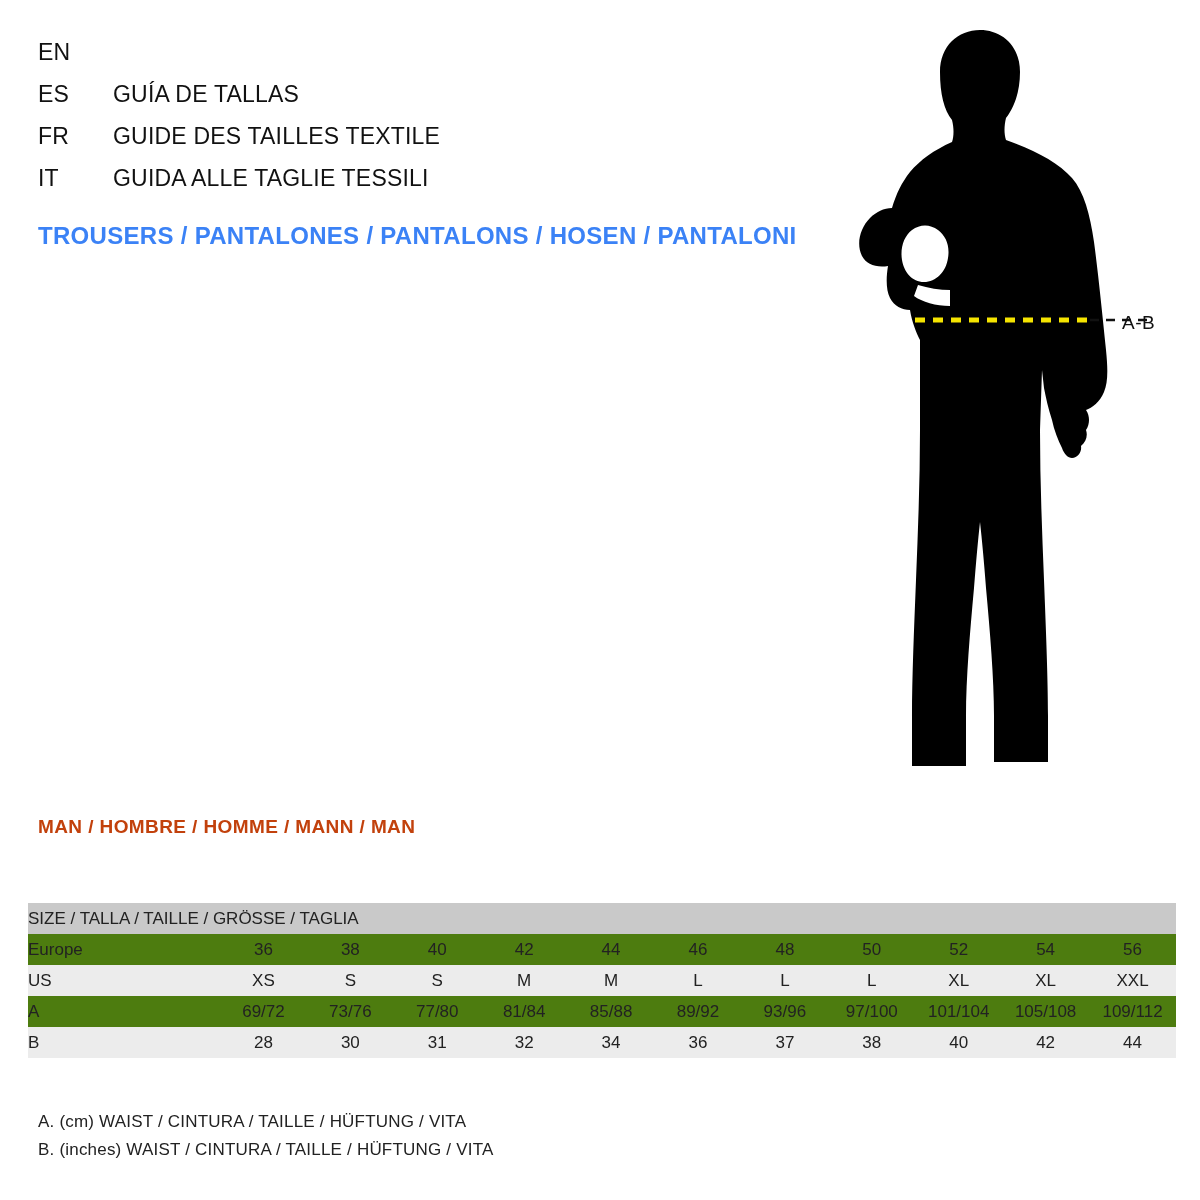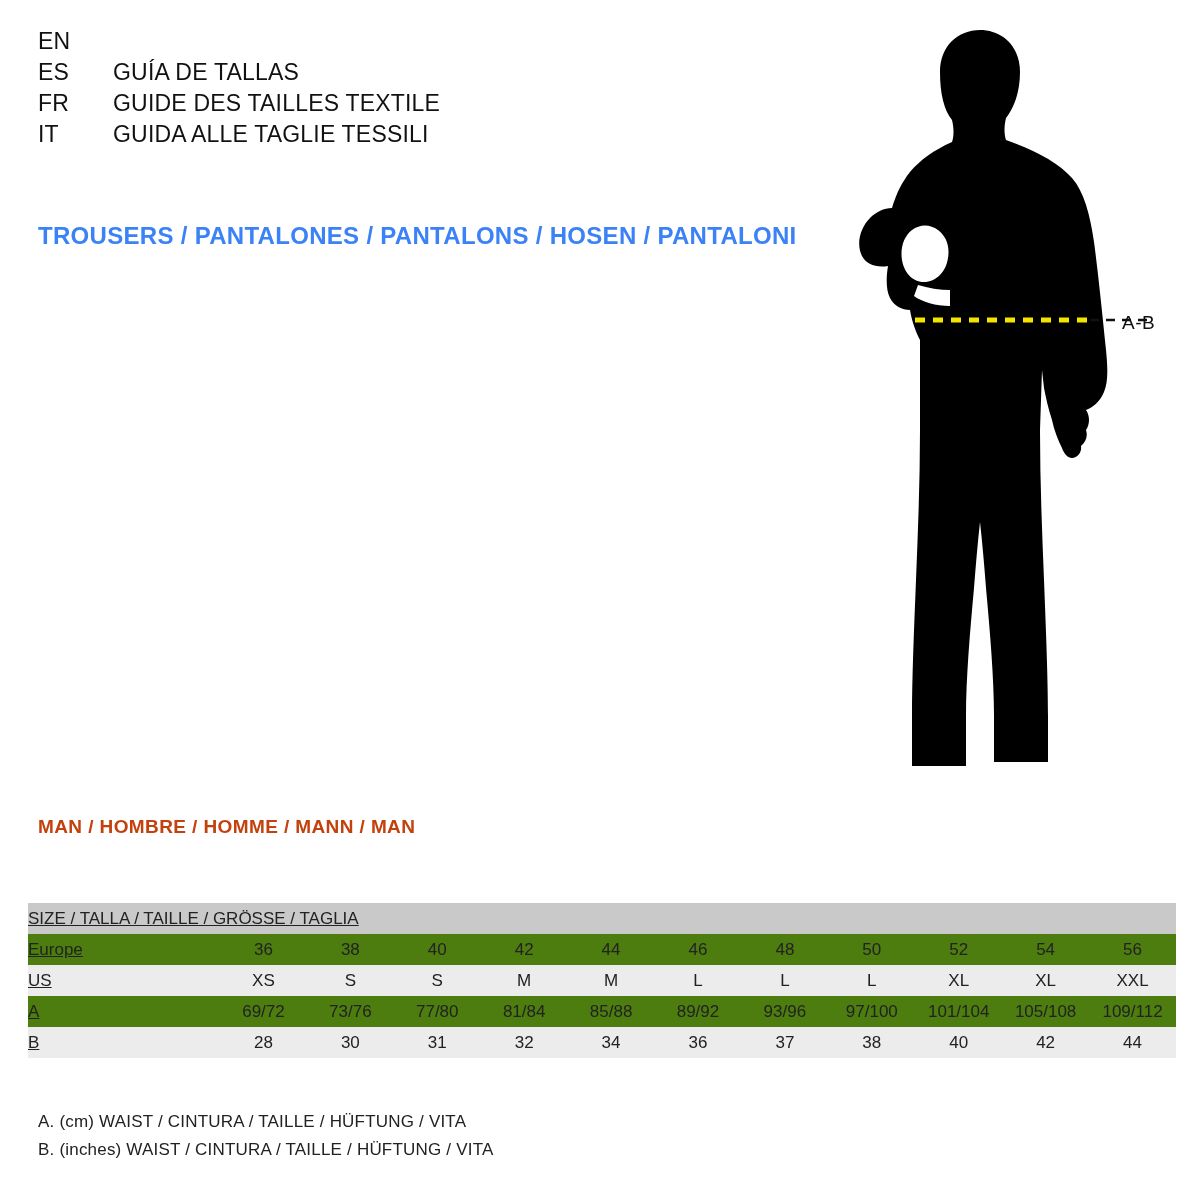--- a/index.html
+++ b/index.html
@@ -23,20 +23,21 @@
     top: 28px;
     width: 760px;
   }
   .lang-row {
     display: flex;
     align-items: baseline;
     height: 31px;
     font-size: 23px;
     letter-spacing: 0.2px;
     color: #111;
+    margin-top: 11px;
   }
   .lang-code {
     width: 75px;
     flex: 0 0 75px;
   }
   .lang-text {
     flex: 1 1 auto;
   }
   .garment-title {
     position: absolute;
@@ -99,21 +100,20 @@
     font-size: 17px;
     height: 33px;
   }
   .row-shaded td { background: #ececec; }
   .row-plain td  { background: #4d7c0f; }
 
   .label-cell {
     padding-left: 14px;
     text-align: left;
     width: 190px;
-    text-decoration: underline;
   }
   .val-cell {
     text-align: center;
     width: 86px;
   }
 
   
   .footnotes {
     position: absolute;
     left: 38px;

